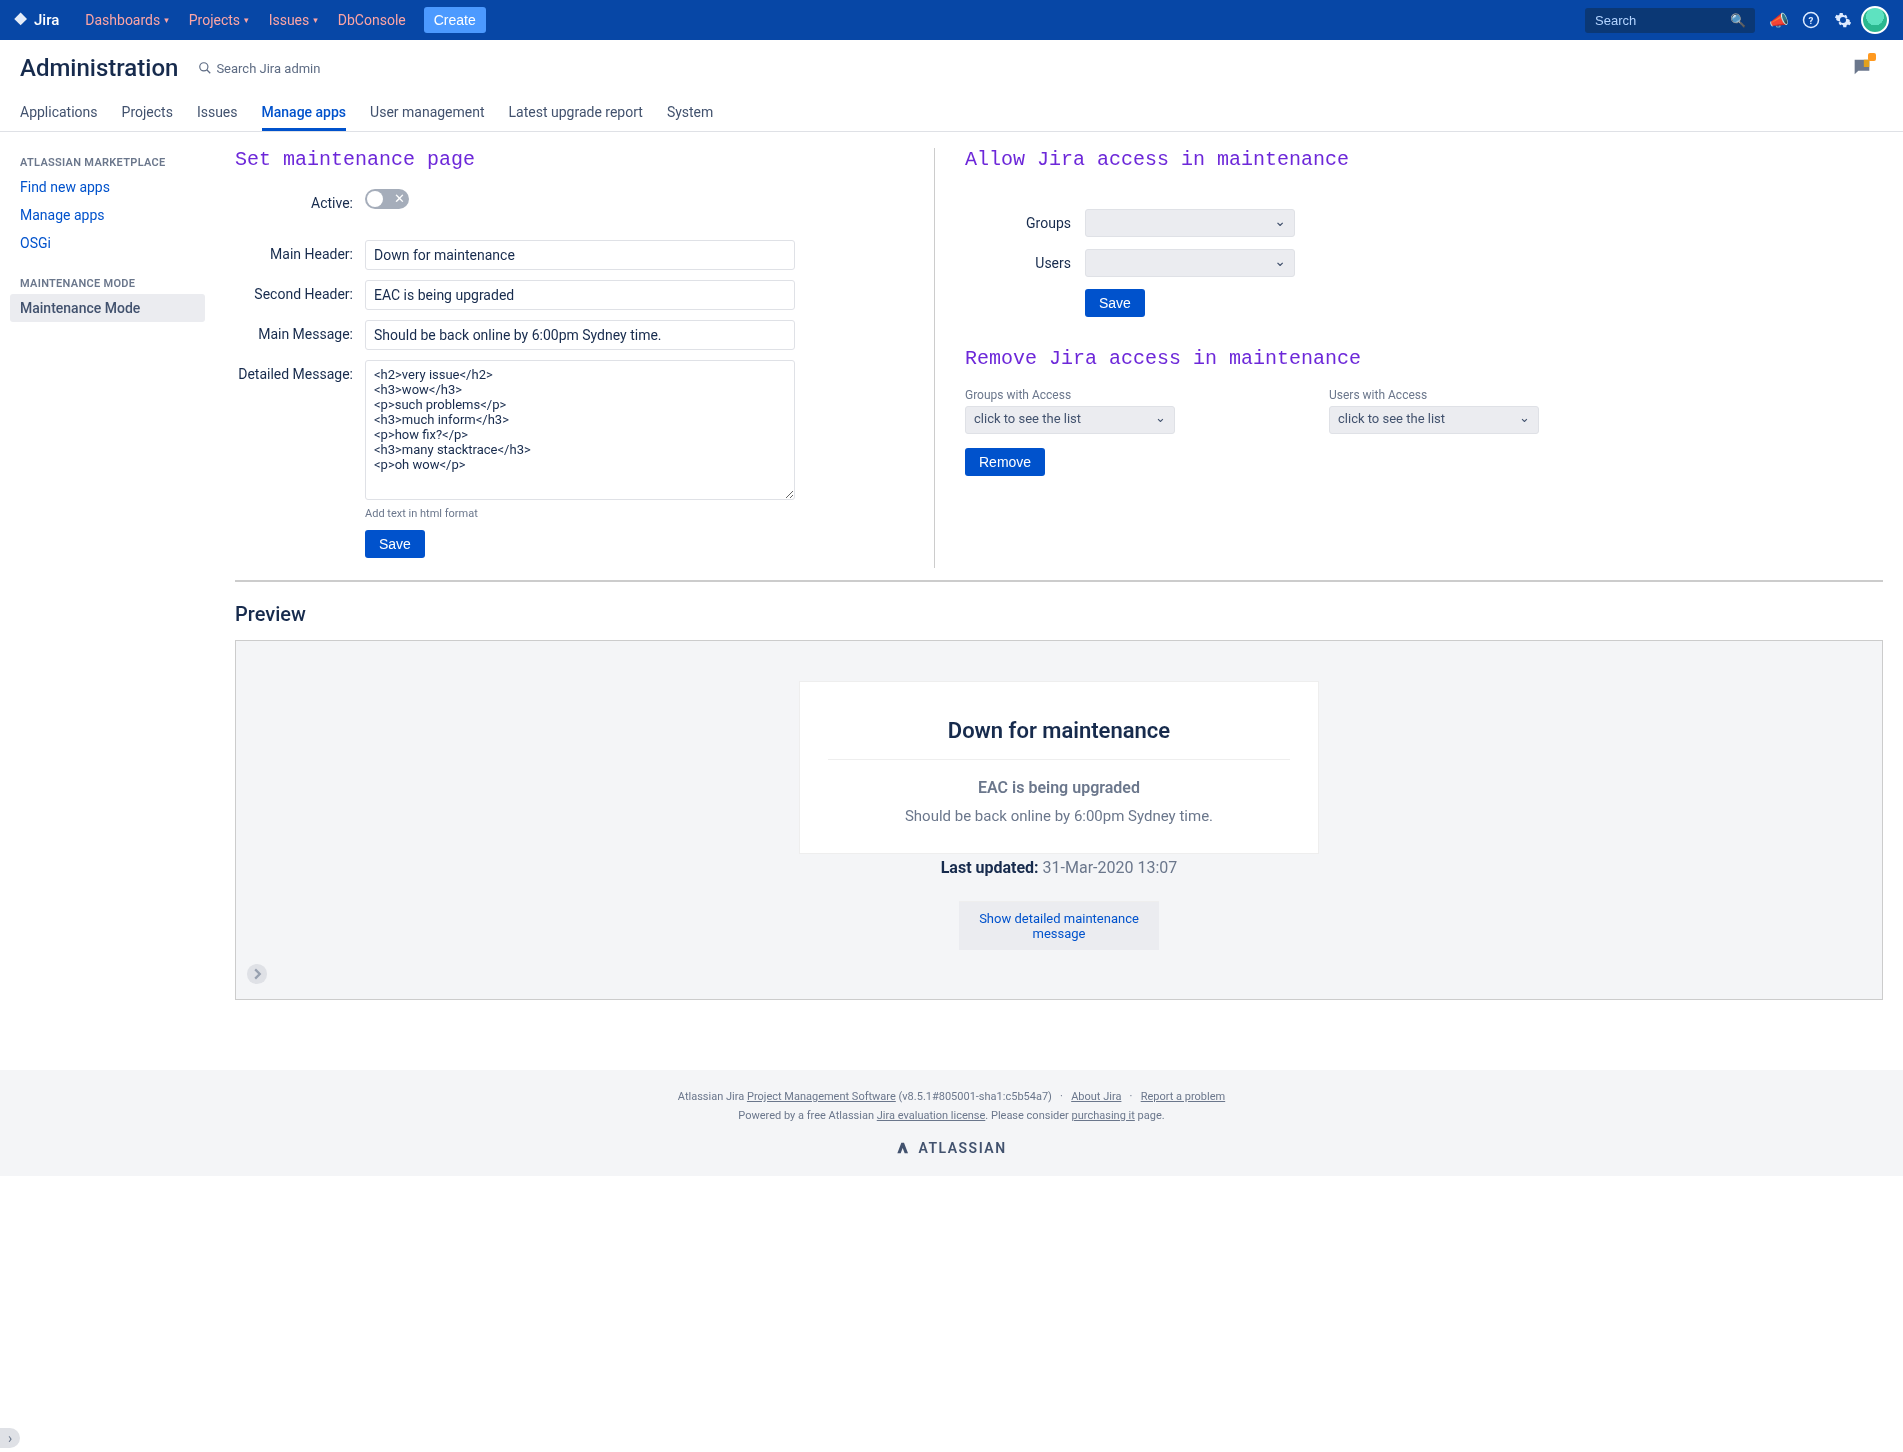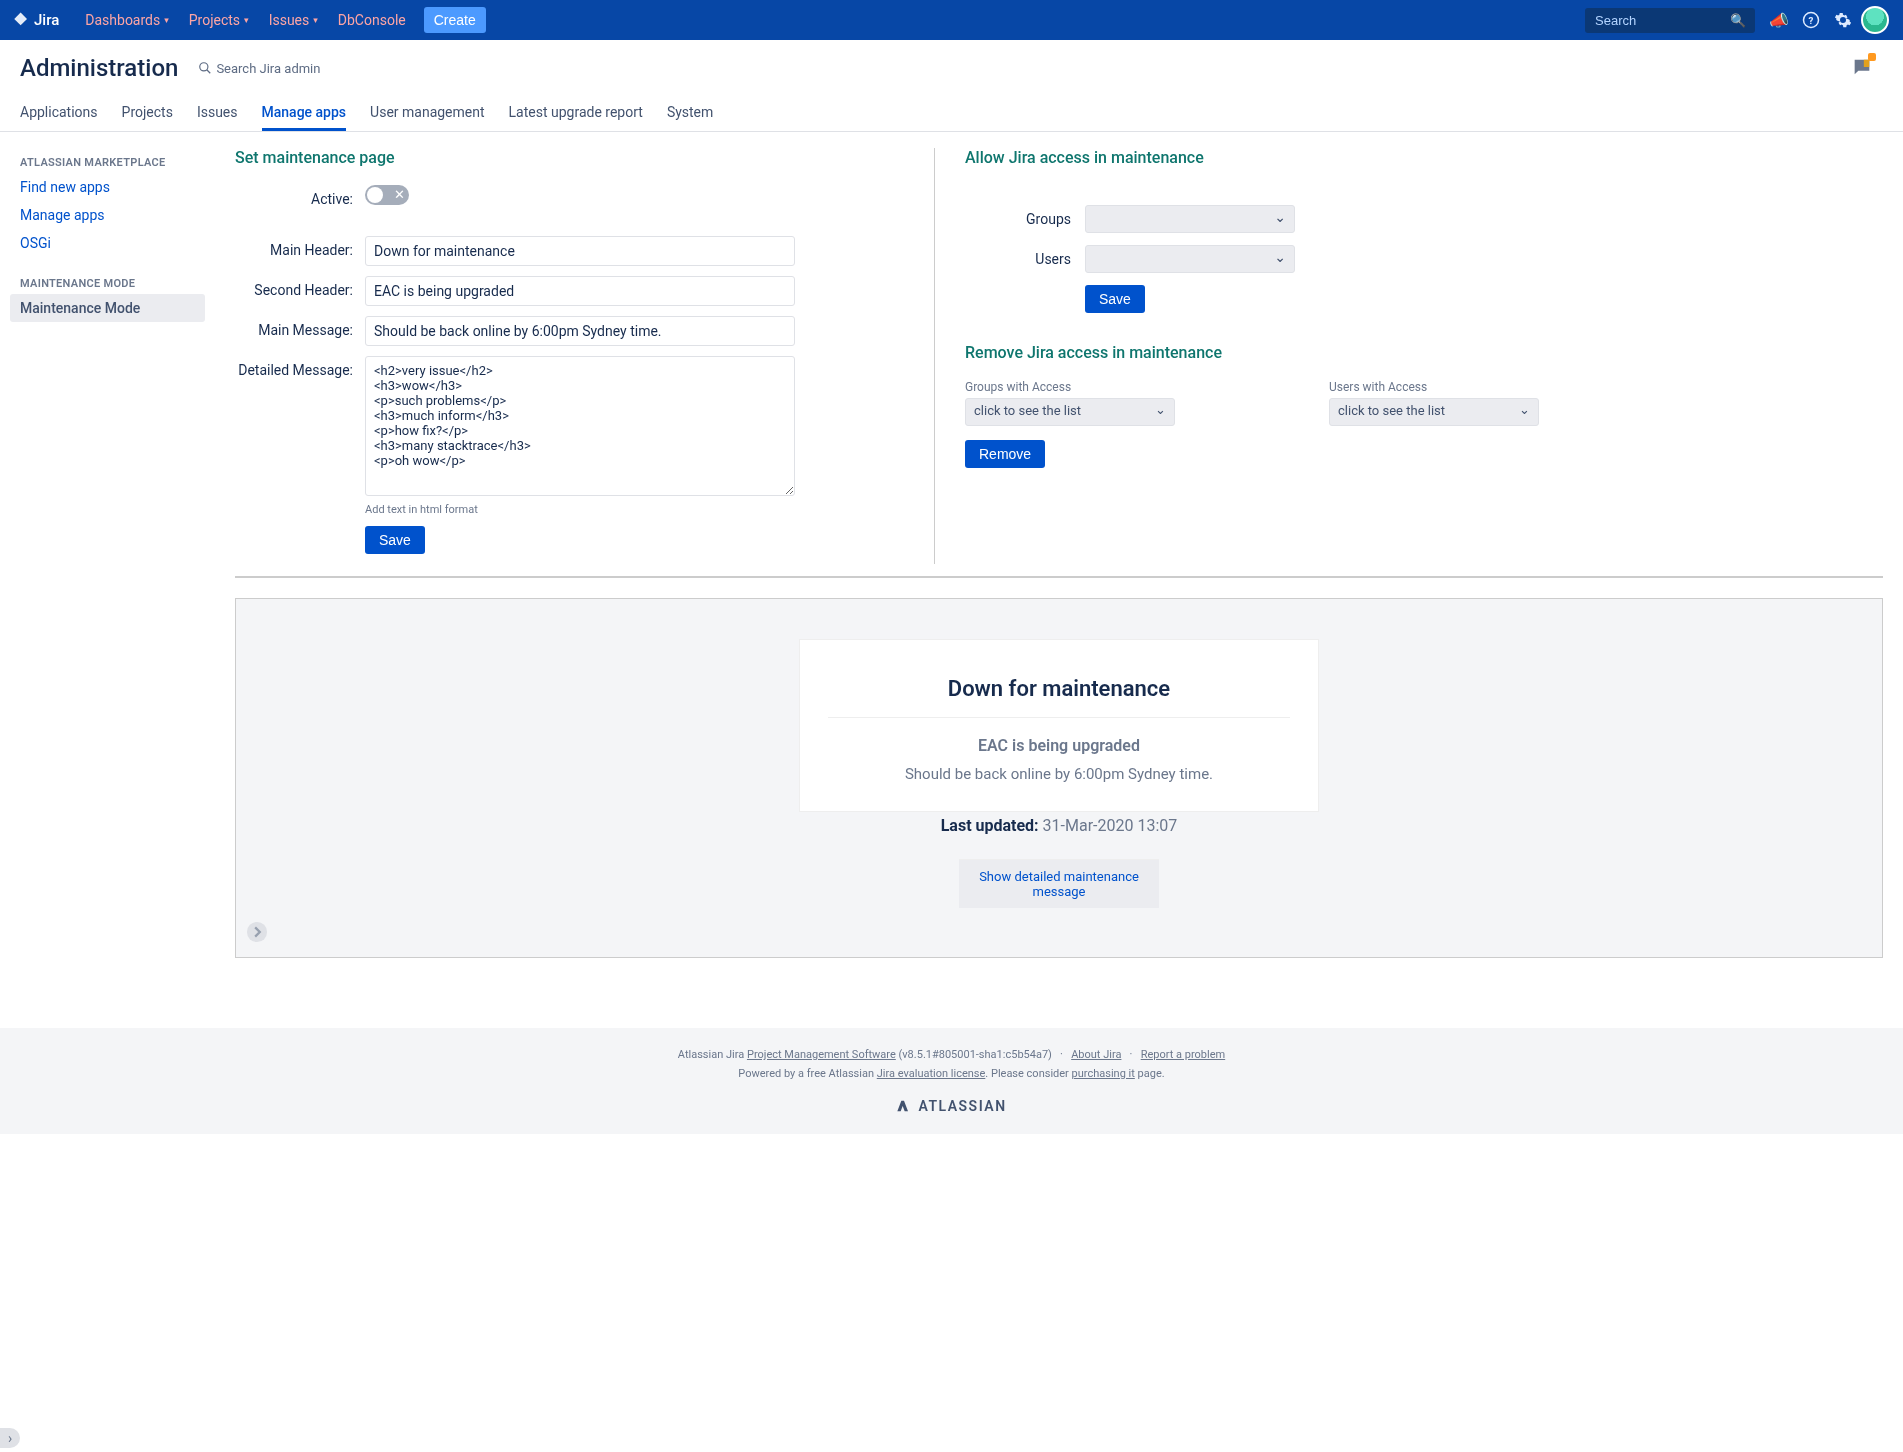--- a/index.html
+++ b/index.html
@@ -39,21 +39,21 @@
 .sidebar .section-title { font-size: 11px; color: #6B778C; font-weight: 600; text-transform: uppercase; padding: 8px 10px 4px 10px; letter-spacing: 0.3px; }
 .sidebar .side-link { display: block; padding: 6px 10px; color: #0052CC; cursor: pointer; font-size: 14px; border-radius: 3px; }
 .sidebar .side-link.active { background: #EBECF0; color: #42526E; font-weight: 500; }
 
 .main { flex: 1; padding: 16px 20px 40px 20px; }
 
 .panels { display: flex; border-bottom: 2px solid #ccc; padding-bottom: 12px; margin-bottom: 20px; }
 .left-panel { flex: 0 0 700px; padding-right: 30px; border-right: 1px solid #ccc; }
 .right-panel { flex: 1; padding-left: 30px; }
 
-h2.section { font-size: 16px; font-weight: 500; color: #0f766e; margin-bottom: 18px; }
+h2.section { font-size: 20px; font-weight: 500; color: #6d28d9; margin-bottom: 18px; font-family: Liberation Mono, monospace; }
 
 .form-row { display: flex; align-items: flex-start; margin-bottom: 10px; }
 .form-row label { width: 130px; text-align: right; padding-right: 12px; padding-top: 6px; font-size: 14px; color: #172B4D; }
 .form-row .control { flex: 1; }
 .text-input { width: 100%; max-width: 430px; padding: 6px 8px; border: 1px solid #DFE1E6; border-radius: 3px; font-size: 14px; color: #172B4D; font-family: inherit; }
 .textarea { width: 100%; max-width: 430px; height: 140px; padding: 6px 8px; border: 1px solid #DFE1E6; border-radius: 3px; font-size: 13px; color: #172B4D; font-family: inherit; resize: both; }
 .help-text { font-size: 11px; color: #6B778C; margin-top: 4px; }
 
 .toggle { display: inline-block; width: 44px; height: 20px; background: #A5ADBA; border-radius: 10px; position: relative; cursor: pointer; }
 .toggle .knob { width: 16px; height: 16px; background: #fff; border-radius: 50%; position: absolute; top: 2px; left: 2px; }
@@ -256,20 +256,21 @@
               <div class="col-label">Users with Access</div>
               <div class="list-select">click to see the list</div>
             </div>
           </div>
           <button class="btn-primary">Remove</button>
         </div>
       </div>
     </div>
 
     <div class="preview">
+      <h2>Preview</h2>
       <div class="preview-box">
         <div class="preview-card">
           <h1>Down for maintenance</h1>
           <h3>EAC is being upgraded</h3>
           <p>Should be back online by 6:00pm Sydney time.</p>
         </div>
         <div class="preview-meta">
           <strong>Last updated:</strong>
           <span>31-Mar-2020 13:07</span>
         </div>

